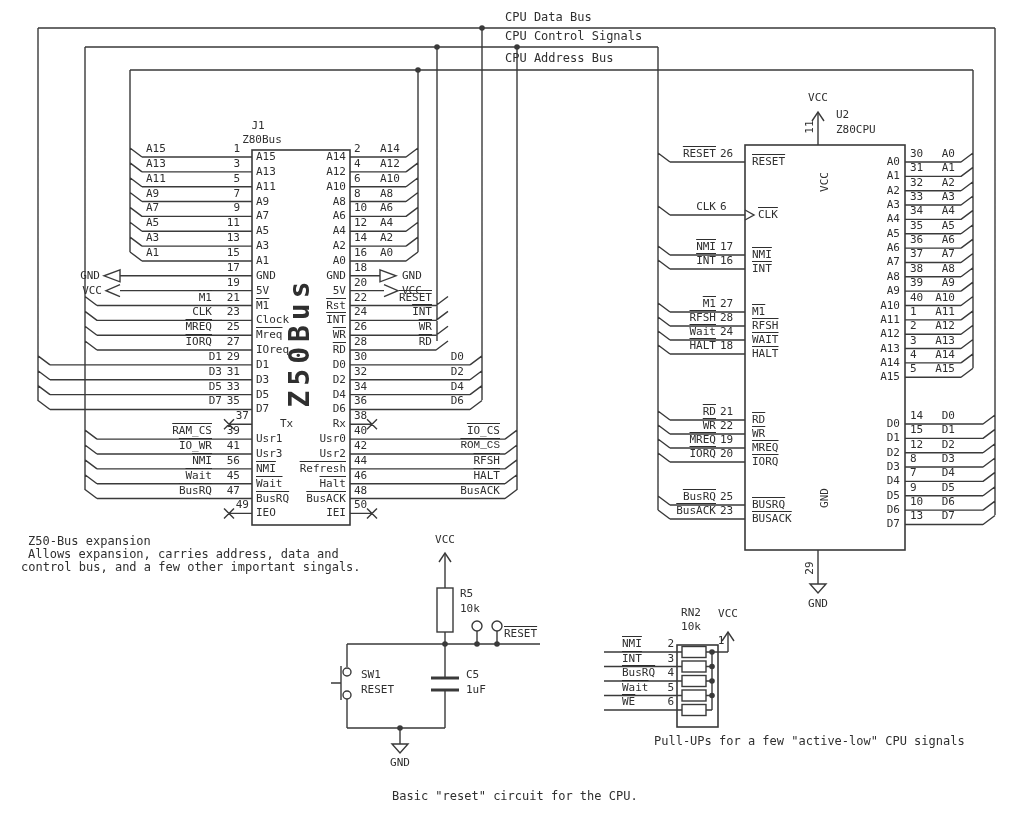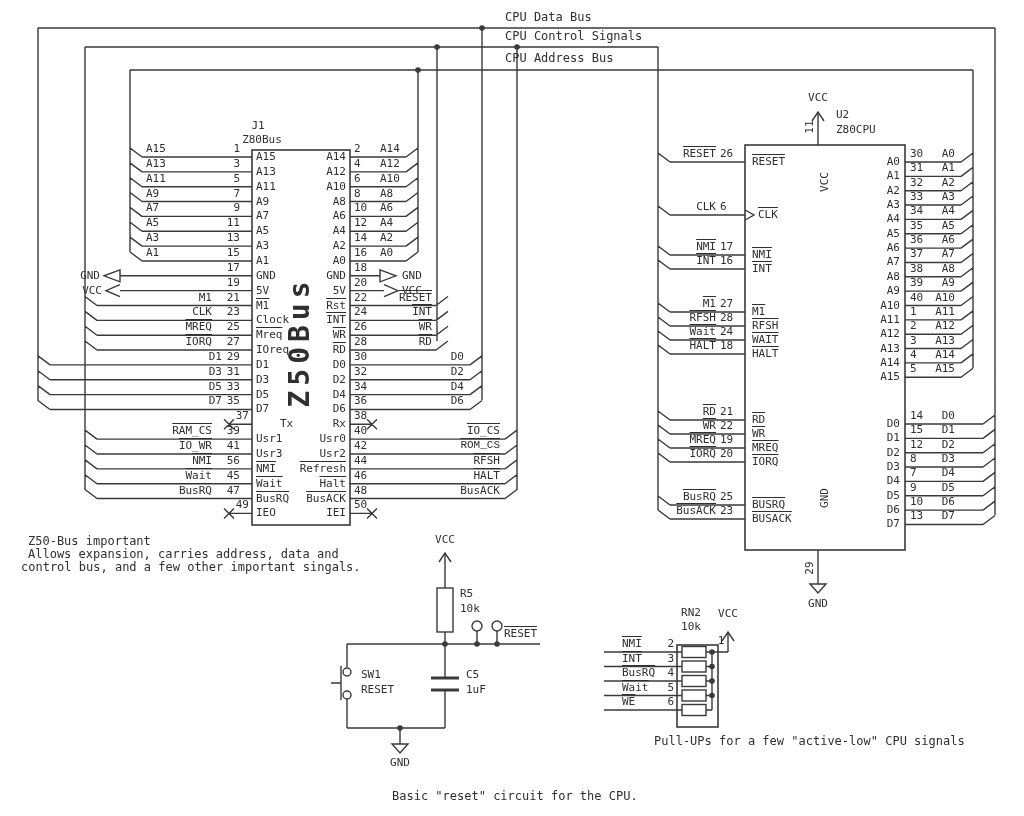--- a/index.html
+++ b/index.html
@@ -57,21 +57,21 @@
       <circle cx="712" cy="695.5" r="2.8" fill="#3a3a3a"></circle>
       <rect x="682" y="704.5" width="24" height="11" fill="none" stroke="#3a3a3a" stroke-width="1.4"></rect>
       <path d="M722 641L728 632L734 641" fill="none" stroke="#3a3a3a" stroke-width="1.4"></path>
     </svg>
   <div id="labels">
 
     <div class="lbl fs12" style="left:505px;top:10px">CPU Data Bus</div>
     <div class="lbl fs12" style="left:505px;top:29px">CPU Control Signals</div>
     <div class="lbl fs12" style="left:505px;top:51px">CPU Address Bus</div>
 
-    <div class="lbl fs12" style="left:28px;top:534px">Z50-Bus important</div>
+    <div class="lbl fs12" style="left:28px;top:534px">Z50-Bus expansion</div>
     <div class="lbl fs12" style="left:28px;top:547px">Allows expansion, carries address, data and</div>
     <div class="lbl fs12" style="left:21px;top:560px">control bus, and a few other important singals.</div>
 
     <div class="lbl fs12" style="left:392px;top:789px">Basic "reset" circuit for the CPU.</div>
     <div class="lbl fs12" style="left:654px;top:734px">Pull-UPs for a few "active-low" CPU signals</div>
 
     <div class="lbl c" style="left:258px;top:119px">J1</div>
     <div class="lbl c" style="left:262px;top:133px">Z80Bus</div>
     <div class="lbl big rot" style="left:299px;top:342px">Z50Bus</div>
 

